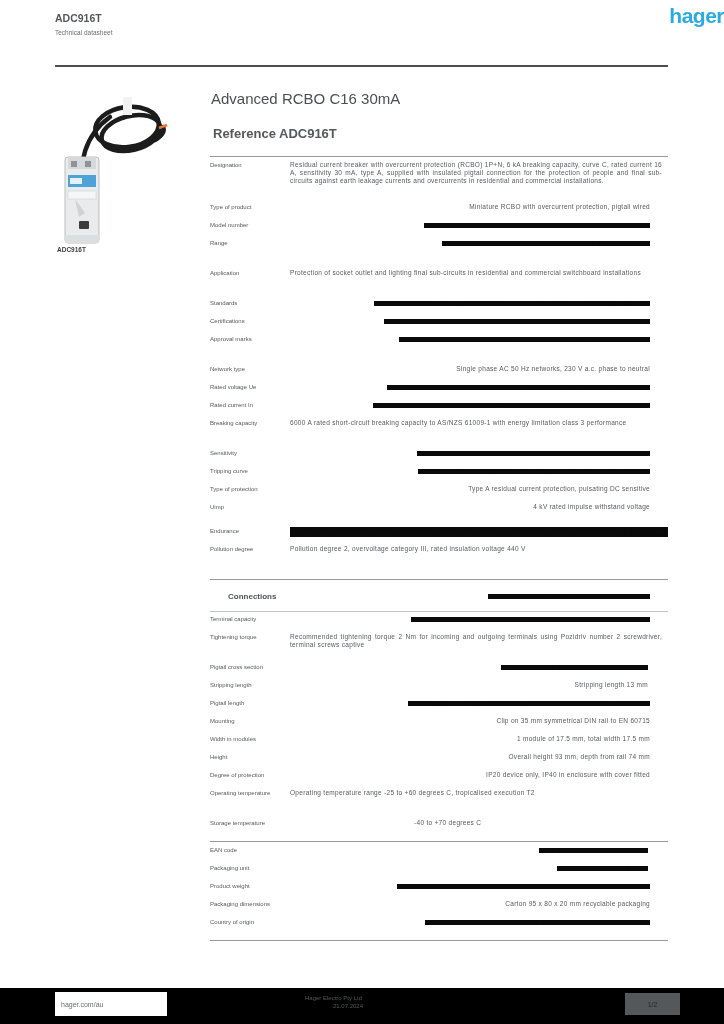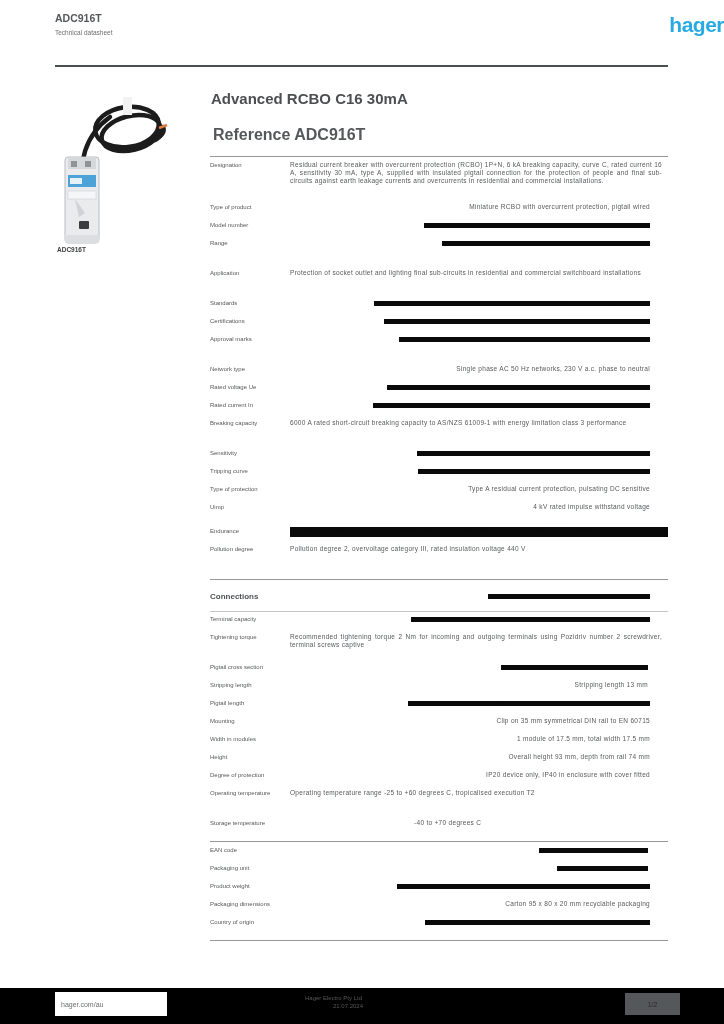--- a/index.html
+++ b/index.html
@@ -3,31 +3,31 @@
 <meta charset="utf-8">
 <style>
   html,body{margin:0;padding:0;}
   body{width:724px;height:1024px;position:relative;background:#ffffff;
        font-family:"Liberation Sans","DejaVu Sans",sans-serif;color:#55585a;overflow:hidden;}
 
   
   .hdr{position:absolute;left:55px;top:12px;width:613px;}
   .hdr-l1,.hdr-l2{font-size:10.5px;font-weight:bold;color:#55585a;line-height:13px;}
   .hdr-l3{font-size:6.5px;color:#6a6d6f;margin-top:4px;}
-  .logo{position:absolute;right:0;top:13px;font-size:21px;font-weight:bold;
+  .logo{position:absolute;right:0;top:4px;font-size:21px;font-weight:bold;
         color:#29abe2;letter-spacing:-0.5px;}
   .hdr-rule{position:absolute;left:55px;top:65px;width:613px;height:2px;background:#4c4f51;}
 
   
   .photo{position:absolute;left:55px;top:95px;width:130px;height:150px;}
   .photo-caption{position:absolute;left:57px;top:246px;font-size:6.5px;font-weight:bold;color:#3c3e40;}
 
   
-  .title{position:absolute;left:211px;top:90px;font-size:15px;font-weight:bold;color:#4c4f51;text-align:center;}
-  .reference{position:absolute;left:213px;top:126px;font-size:16px;font-weight:bold;color:#55585a;}
+  .title{position:absolute;left:211px;top:90px;font-size:15px;font-weight:normal;color:#4c4f51;text-align:center;}
+  .reference{position:absolute;left:213px;top:126px;font-size:13px;font-weight:bold;color:#55585a;}
 
   
   .spec{position:absolute;left:210px;top:150px;width:458px;}
   .row{display:flex;align-items:flex-start;min-height:16px;margin-top:2px;}
   .lbl{flex:0 0 80px;font-size:6px;line-height:7px;color:#55585a;padding-top:1px;}
   .val{flex:1;text-align:right;padding-right:18px;font-size:6.5px;line-height:8px;
        color:#55585a;letter-spacing:.3px;}
   .row.t-dark .val span, .row.t-dark2 .val span, .row.t-darkShort .val span,
   .row.t-wide .val span, .row.t-heading .val span{
        display:inline-block;background:#0a0a0a;color:#0a0a0a;
@@ -36,21 +36,21 @@
   .row.t-wide{margin-top:8px;}
   .row.t-para .val, .row.t-para2 .val, .row.t-para3 .val{
        text-align:justify;padding-right:6px;}
   .row.t-para{min-height:40px;}
   .row.t-para2,.row.t-para3{min-height:28px;}
   .row.t-grayLeft .val{text-align:left;padding-left:124px;}
   .row.t-grayShort .val,.row.t-darkShort .val{padding-right:20px;}
   .row.t-gap{min-height:10px;}
   .row.t-heading{min-height:24px;align-items:center;}
   .row.t-heading .lbl,.row.t-heading2 .lbl{flex:0 0 130px;font-size:8px;font-weight:bold;
-       line-height:9px;color:#505356;}
+       line-height:9px;color:#505356;margin-left:18px;}
   .row.t-heading2{min-height:20px;}
   .hrule{border:none;border-top:1px solid #97999b;margin:6px 0 4px 0;height:0;}
   .hrule.light{border-top-color:#c3c5c7;margin:3px 0;}
 
   
   .footer{position:absolute;left:0;top:988px;width:724px;height:36px;background:#000000;}
   .footer-site{position:absolute;left:55px;top:4px;width:112px;height:24px;background:#ffffff;
        display:flex;align-items:center;padding-left:6px;box-sizing:border-box;}
   .footer-site span{font-size:7px;color:#6a6d6f;}
   .footer-center{position:absolute;left:305px;top:6px;color:#55585a;font-size:6px;line-height:8px;}

